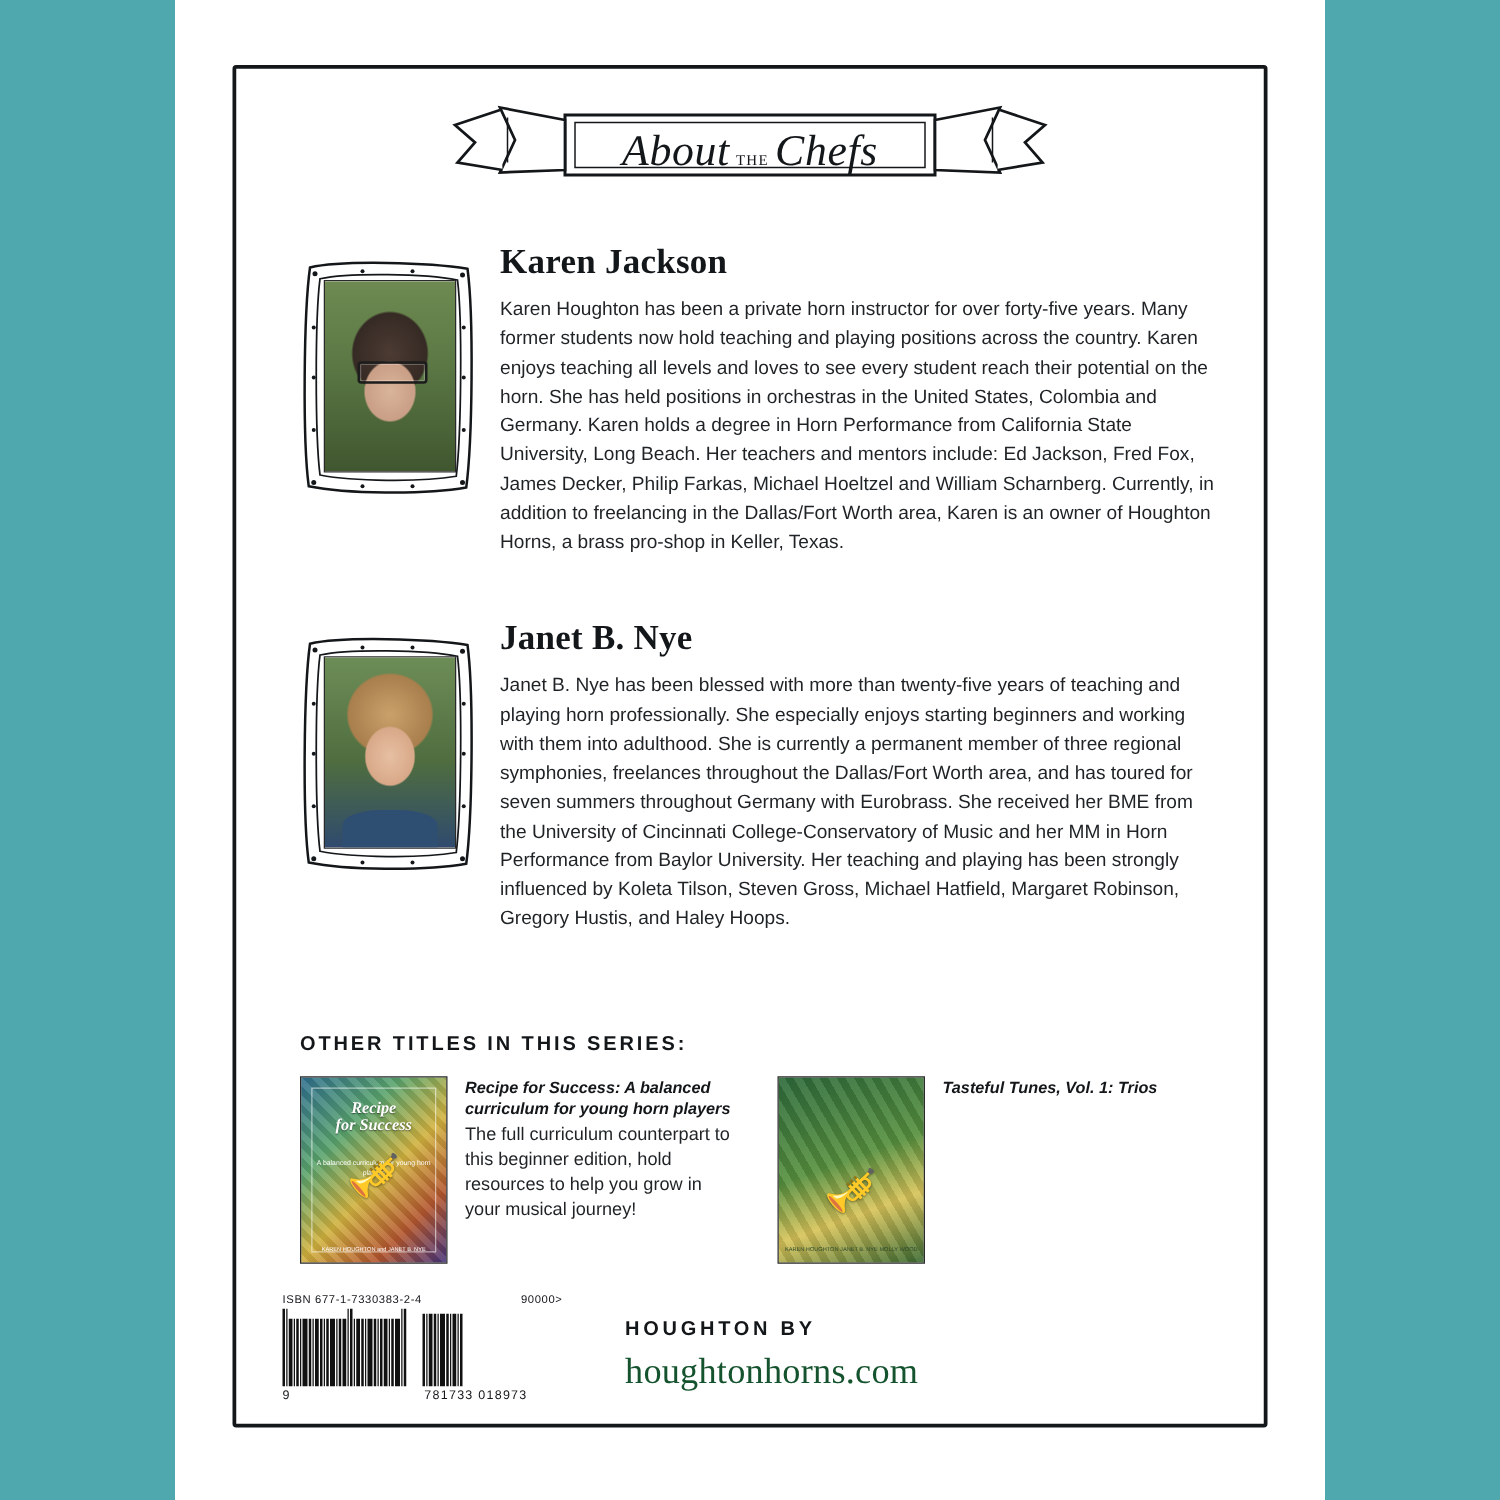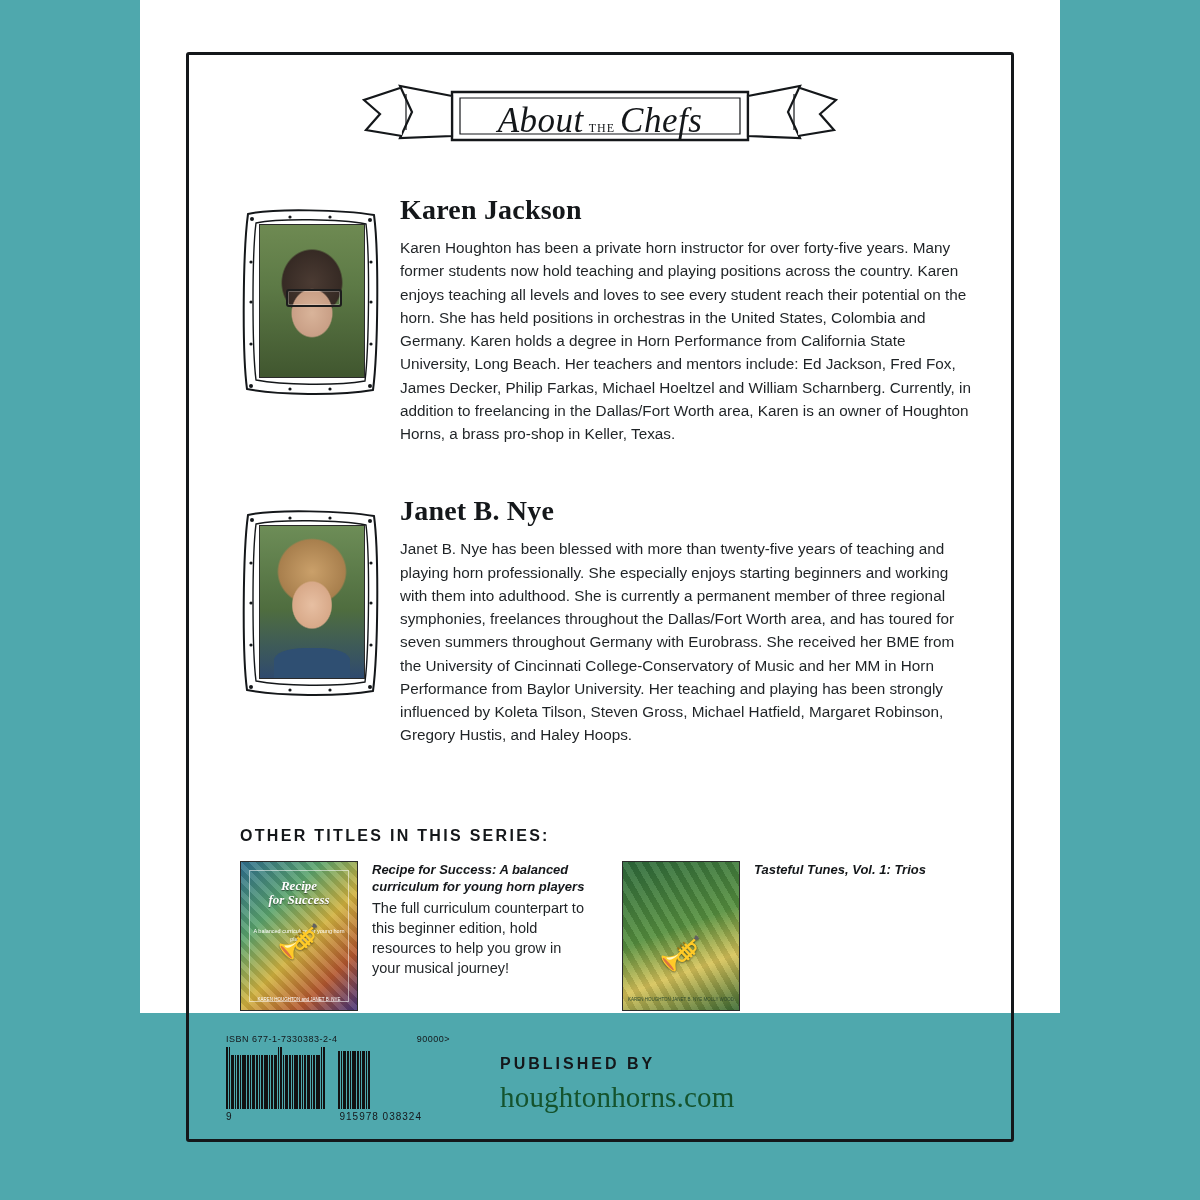--- a/index.html
+++ b/index.html
@@ -5,21 +5,21 @@
   html,body{margin:0;padding:0;}
   body{
     width:1200px;height:1200px;
     background:#4fa8ad;
     font-family:"Liberation Sans", sans-serif;
     overflow:hidden;
   }
   .page-wrap{
     position:absolute;
     left:140px;top:0px;
-    width:920px;height:1013px;
+    width:920px;height:1200px;
     background:#ffffff;
   }
   .inner-border{
     position:absolute;
     left:46px;top:52px;
     width:828px;height:1090px;
     border:3px solid #14171a;
     border-radius:3px;
     box-sizing:border-box;
   }
@@ -368,23 +368,23 @@
           <span class="bar" style="width:1px;height:58px"></span>
           <span class="bar" style="width:4px;height:58px"></span>
           <span class="bar" style="width:2px;height:58px"></span>
           <span class="bar" style="width:1px;height:58px"></span>
           <span class="bar" style="width:3px;height:58px"></span>
           <span class="bar" style="width:1px;height:58px"></span>
           <span class="bar" style="width:2px;height:58px"></span>
         </div>
         <div class="bar-num">
           <span>9</span>
-          <span>915978 038324</span>
+          <span>781733 018973</span>
         </div>
       </div>
       <div class="pub">
-        <div class="pub-by">PUBLISHED BY</div>
+        <div class="pub-by">HOUGHTON BY</div>
         <div class="pub-site">houghtonhorns.com</div>
       </div>
     </div>
 
   </div>
 </div>
 
 </body></html>

